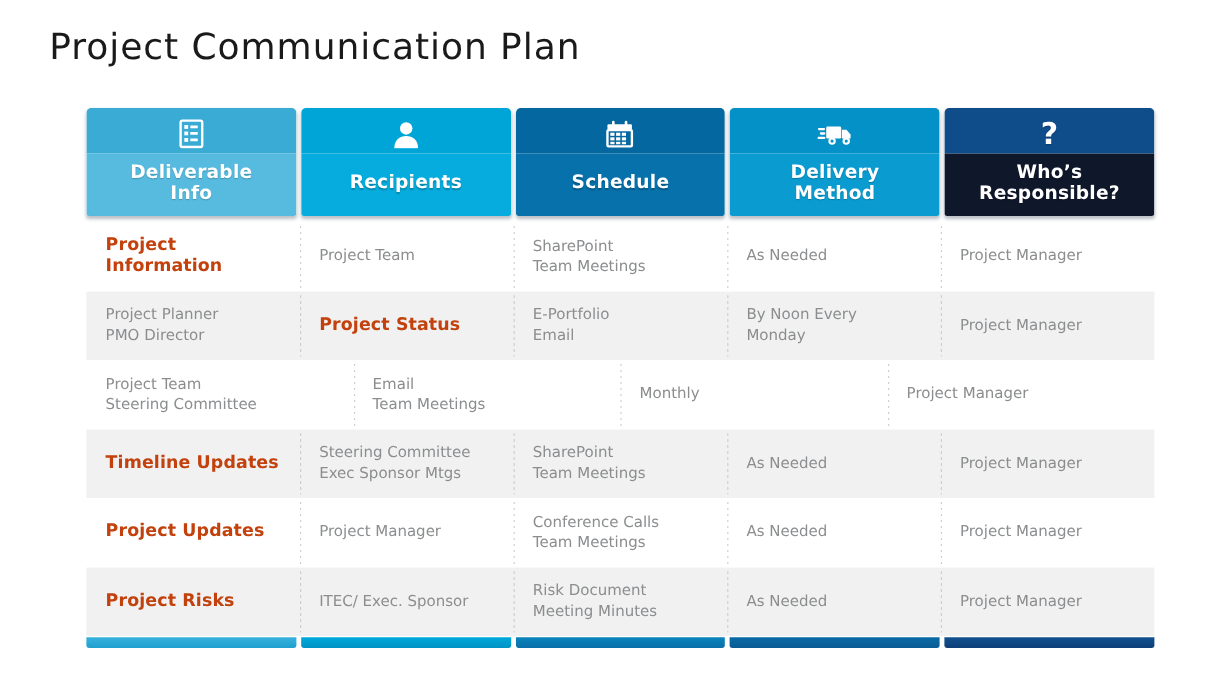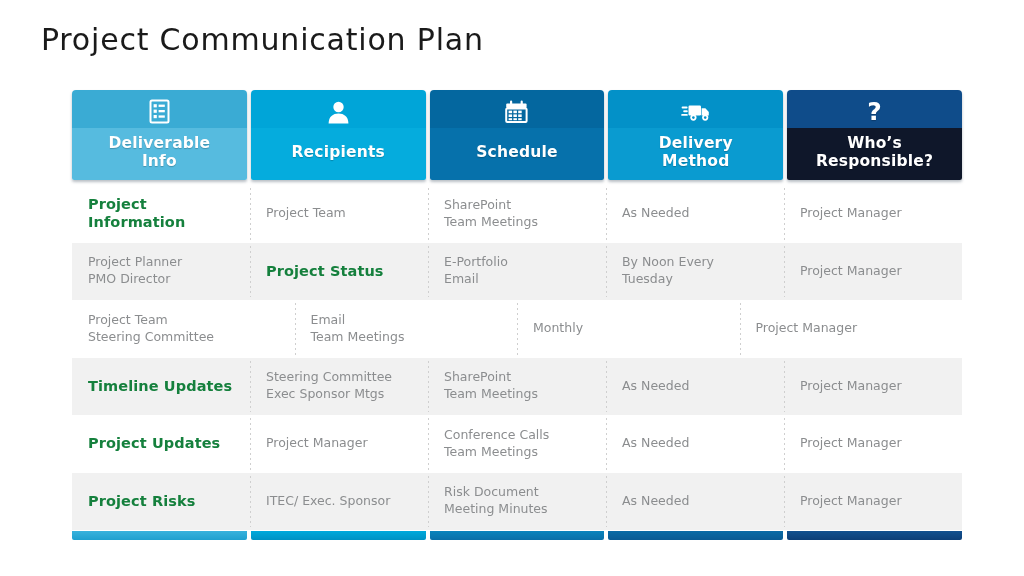--- a/index.html
+++ b/index.html
@@ -130,21 +130,21 @@
     width: 1px;
     background: repeating-linear-gradient(
       to bottom,
       #cfcfcf 0px, #cfcfcf 2px,
       transparent 2px, transparent 5px);
   }
 
   .dcell.first span {
     font-size: 14.5px;
     font-weight: bold;
-    color: #15803d;
+    color: #c2410c;
     line-height: 1.2;
     letter-spacing: 0.1px;
   }
   .dcell span.val {
     font-size: 12.5px;
     font-weight: 400;
     color: #8b8d8f;
     line-height: 1.35;
   }
 
@@ -291,21 +291,21 @@
         </div>
       <div class="dcell first">
           <span style="white-space:pre-line">Project Status</span>
         </div>
       <div class="dcell">
           <span class="val" style="white-space:pre-line">E-Portfolio
 Email</span>
         </div>
       <div class="dcell">
           <span class="val" style="white-space:pre-line">By Noon Every
-Tuesday</span>
+Monday</span>
         </div>
       <div class="dcell">
           <span class="val" style="white-space:pre-line">Project Manager</span>
         </div>
     </div>
 
     <div class="drow">
       <div class="dcell">
           <span class="val" style="white-space:pre-line">Project Team
 Steering Committee</span>

